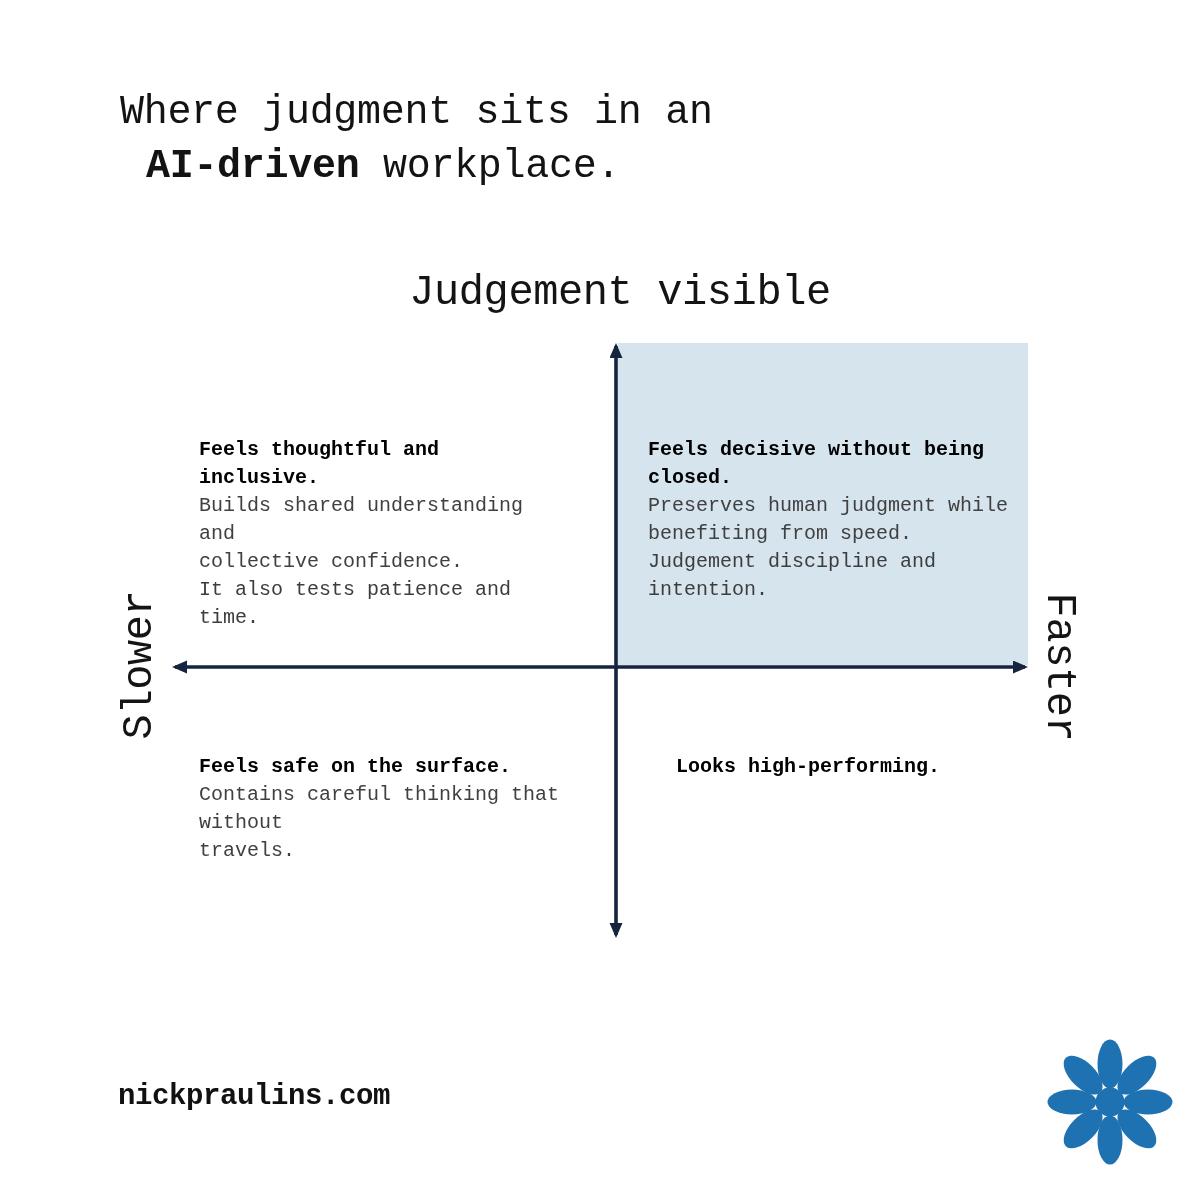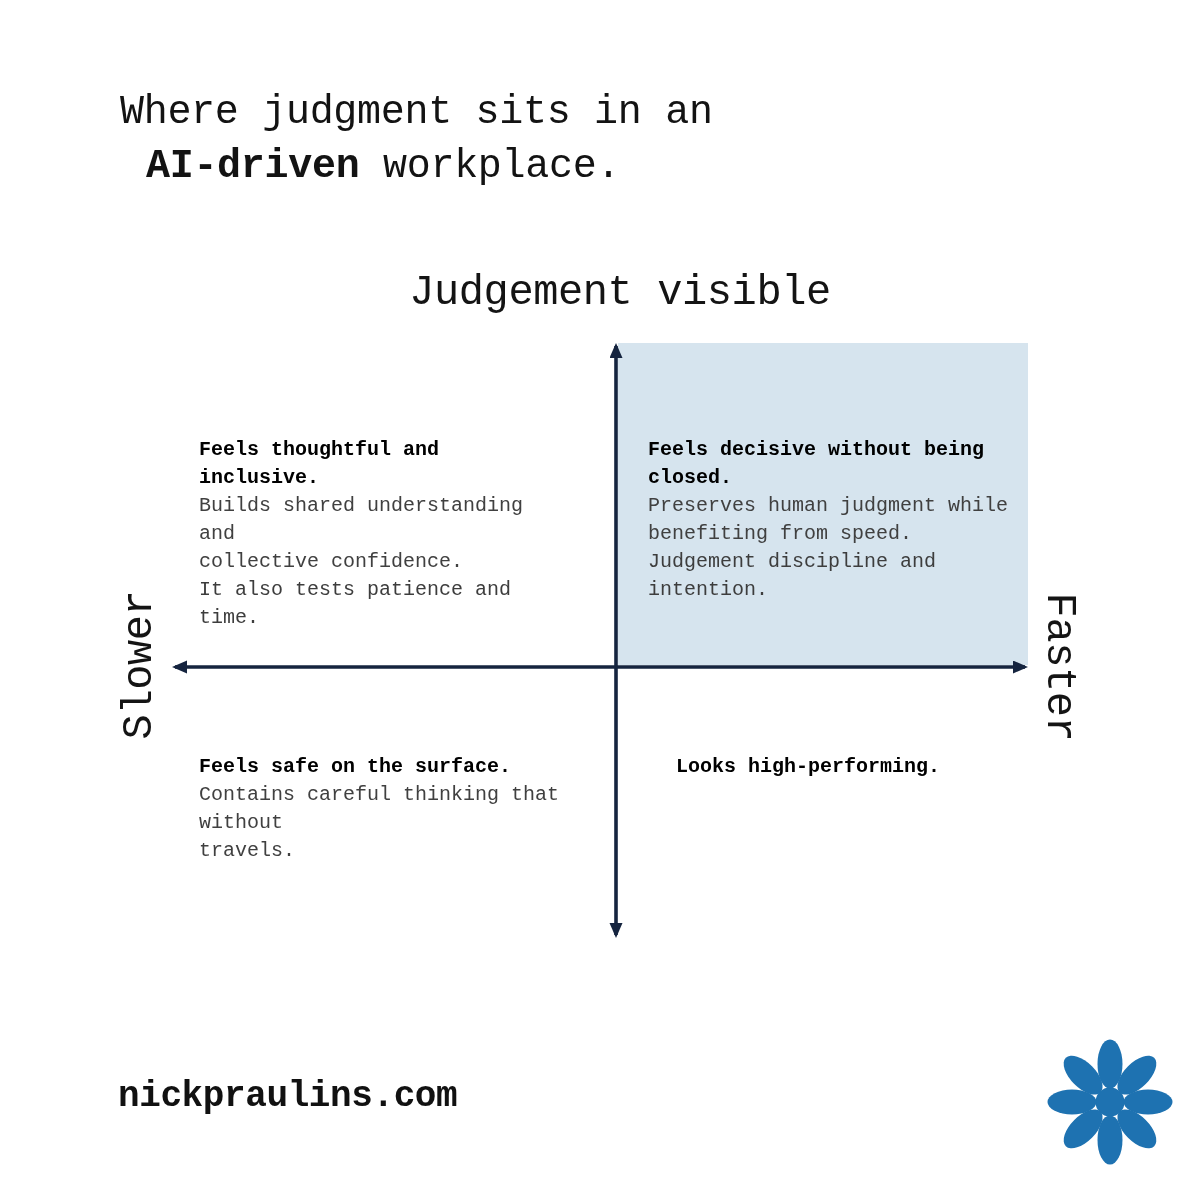--- a/index.html
+++ b/index.html
@@ -38,21 +38,21 @@
   }
   .q-head{font-weight:700;color:#000000;}
   .q-body{font-weight:400;color:#404040;white-space:pre-line;}
   .q-note{font-weight:400;color:#3d3d3d;white-space:pre-line;}
   .quad-tl{left:199px;top:436px;width:345px;}
   .quad-tr{left:648px;top:436px;width:362px;}
   .quad-bl{left:199px;top:753px;width:362px;}
   .quad-br{left:668px;top:753px;width:340px;margin-left:8px;}
   .footer-site{
     position:absolute;left:118px;top:1081px;
-    font-size:36px;line-height:32px;font-weight:700;color:#111111;
+    font-size:29px;line-height:32px;font-weight:700;color:#111111;
     letter-spacing:-0.4px;
   }
   .logo{position:absolute;left:1045px;top:1037px;width:130px;height:130px;}
 </style>
 </head>
 <body>
 
 <div id="canvas">
 
   <div class="title">

